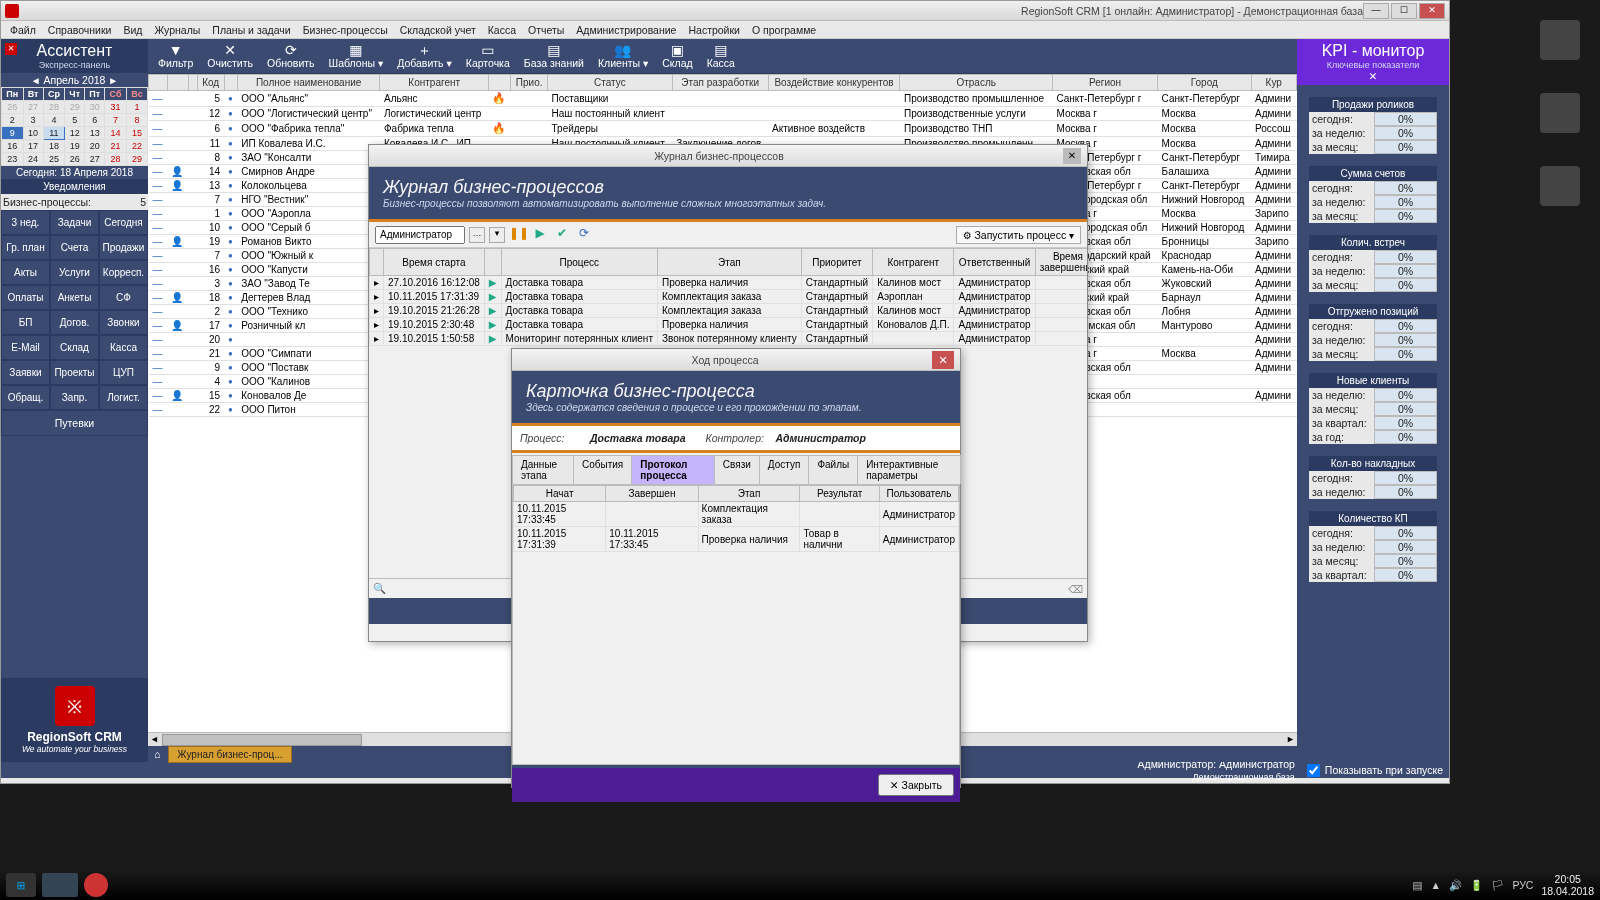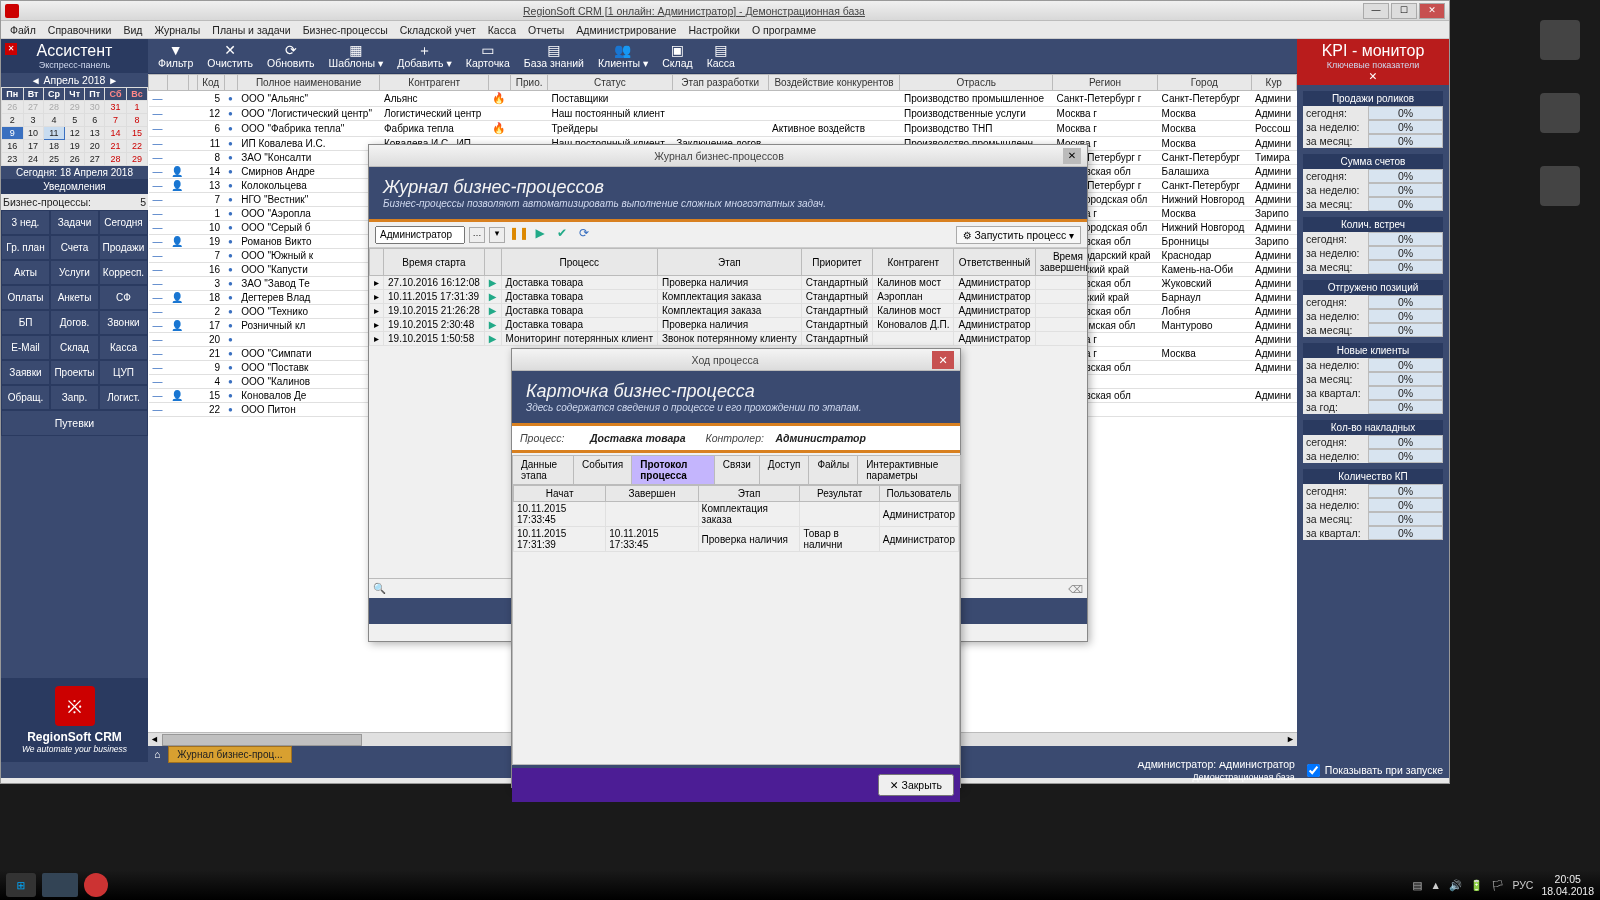--- a/index.html
+++ b/index.html
@@ -1,20 +1,20 @@
 <!DOCTYPE html>
 <html><head>
 <meta charset="utf-8">
 <style>
 * { margin:0; padding:0; box-sizing:border-box; font-family:Tahoma,Arial,sans-serif; font-size:10.5px; }
 body { background:#1a1a1a; width:1600px; height:900px; overflow:hidden; position:relative; }
 .win { background:#e8e8e8; width:1450px; height:784px; position:absolute; top:0; left:0; border:1px solid #999; }
 .titlebar { height:20px; background:linear-gradient(#f0f0f0,#d8d8d8); display:flex; align-items:center; padding:0 4px; border-bottom:1px solid #bbb; }
 .titlebar .ticon { width:14px; height:14px; background:#c00; margin-right:6px; border-radius:2px; }
-.titlebar .ttxt { flex:1; text-align:center; color:#444;text-decoration:underline; }
+.titlebar .ttxt { flex:1; text-align:right; color:#444; }
 .titlebar .wctrl { display:flex; gap:2px; }
 .titlebar .wctrl span { width:26px; height:16px; background:#ddd; border:1px solid #aaa; text-align:center; line-height:12px; cursor:pointer; font-size:9px; }
 .titlebar .wctrl span.cls { background:#c75050; color:#fff; }
 .menubar { height:18px; background:#e9e9e9; display:flex; align-items:center; padding:0 4px; gap:2px; border-bottom:1px solid #ccc; }
 .menubar span { padding:2px 5px; cursor:pointer; color:#222; }
 .mainrow { display:flex; height:723px; }
 .leftpanel { width:147px; background:#3a4a70; color:#fff; display:flex; flex-direction:column; }
 .lp-head { background:#2a3a60; padding:3px; text-align:center; position:relative; }
 .lp-head .x { position:absolute; left:4px; top:4px; width:12px; height:12px; background:#c00; color:#fff; font-size:8px; line-height:12px; }
 .lp-title { font-size:16px; color:#fff; }
@@ -48,22 +48,22 @@
 .grid td { border-bottom:1px solid #e0e0e0; padding:1px 4px; font-size:10px; white-space:nowrap; overflow:hidden; }
 .grid .flag { color:#d60; font-size:11px; }
 .grid .person { color:#666; }
 .grid .dot { color:#3a70c0; font-size:8px; }
 .grid .dash { color:#3a70c0; }
 .scroll-h { height:14px; background:#e0e0e0; border-top:1px solid #bbb; position:relative; }
 .scroll-h .thumb { position:absolute; left:14px; width:200px; height:12px; top:1px; background:#c0c0c0; border:1px solid #999; }
 .taskbar-inner { height:16px; background:#3a4a70; display:flex; align-items:center; }
 .taskbar-inner .tab { background:#d8a030; color:#222; padding:2px 8px; border:1px solid #a07020; margin-left:8px; font-size:10px; }
 .rightpanel { width:152px; background:#3a4a70; color:#fff; }
-.rp-head { background:#b91c1c; padding:3px; text-align:center; position:relative; }
-.rp-sec { margin:6px; }
+.rp-head { background:#6d28d9; padding:3px; text-align:center; position:relative; }
+.rp-sec { margin:12px; }
 .rp-sec-h { background:#2a3a60; color:#fff; text-align:center; padding:2px; font-size:10px; }
 .rp-row { display:flex; background:#e8e8e8; color:#222; font-size:10px; }
 .rp-row span:first-child { width:65px; padding:1px 3px; }
 .rp-row span:last-child { flex:1; background:#d8e4f0; text-align:center; border:1px solid #bbb; padding:0 3px; }
 .statusbar { height:16px; background:#3a4a70; color:#fff; display:flex; align-items:center; padding:0 6px; font-size:10px; }
 .statusbar .right { margin-left:auto; text-align:right; }
 .chk { margin-left:12px; display:flex; align-items:center; gap:5px; color:#fff; }
 
 .modal { position:absolute; background:#f0f0f0; border:1px solid #888; box-shadow:2px 2px 8px rgba(0,0,0,.3); }
 .m1 { left:367px; top:143px; width:720px; height:498px; }

